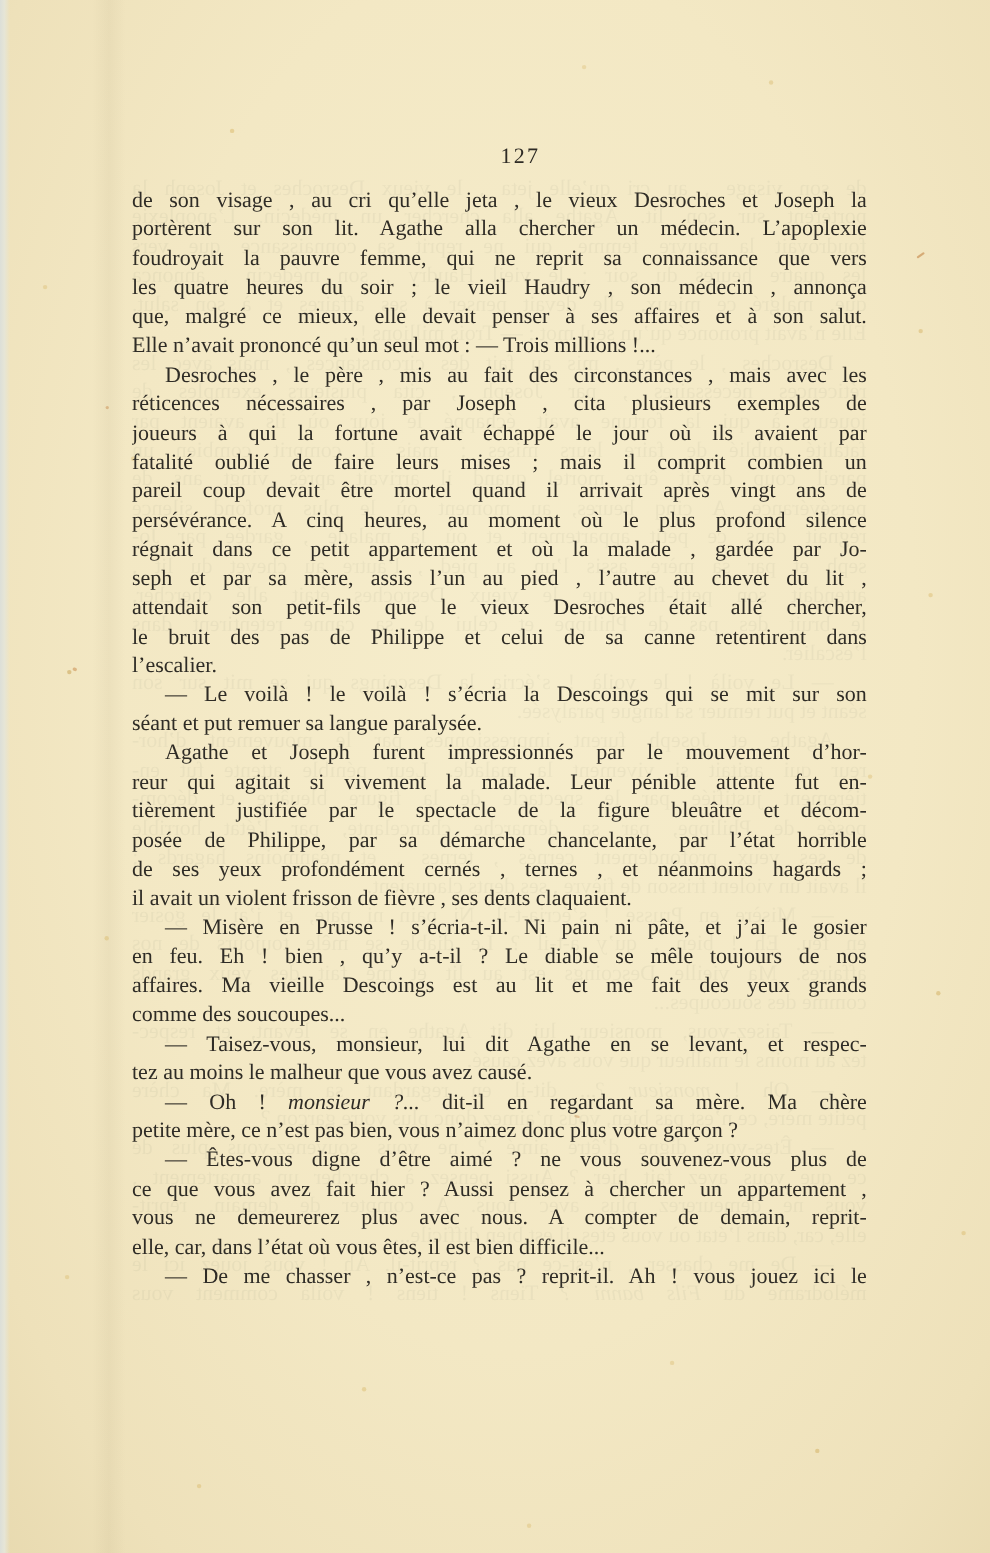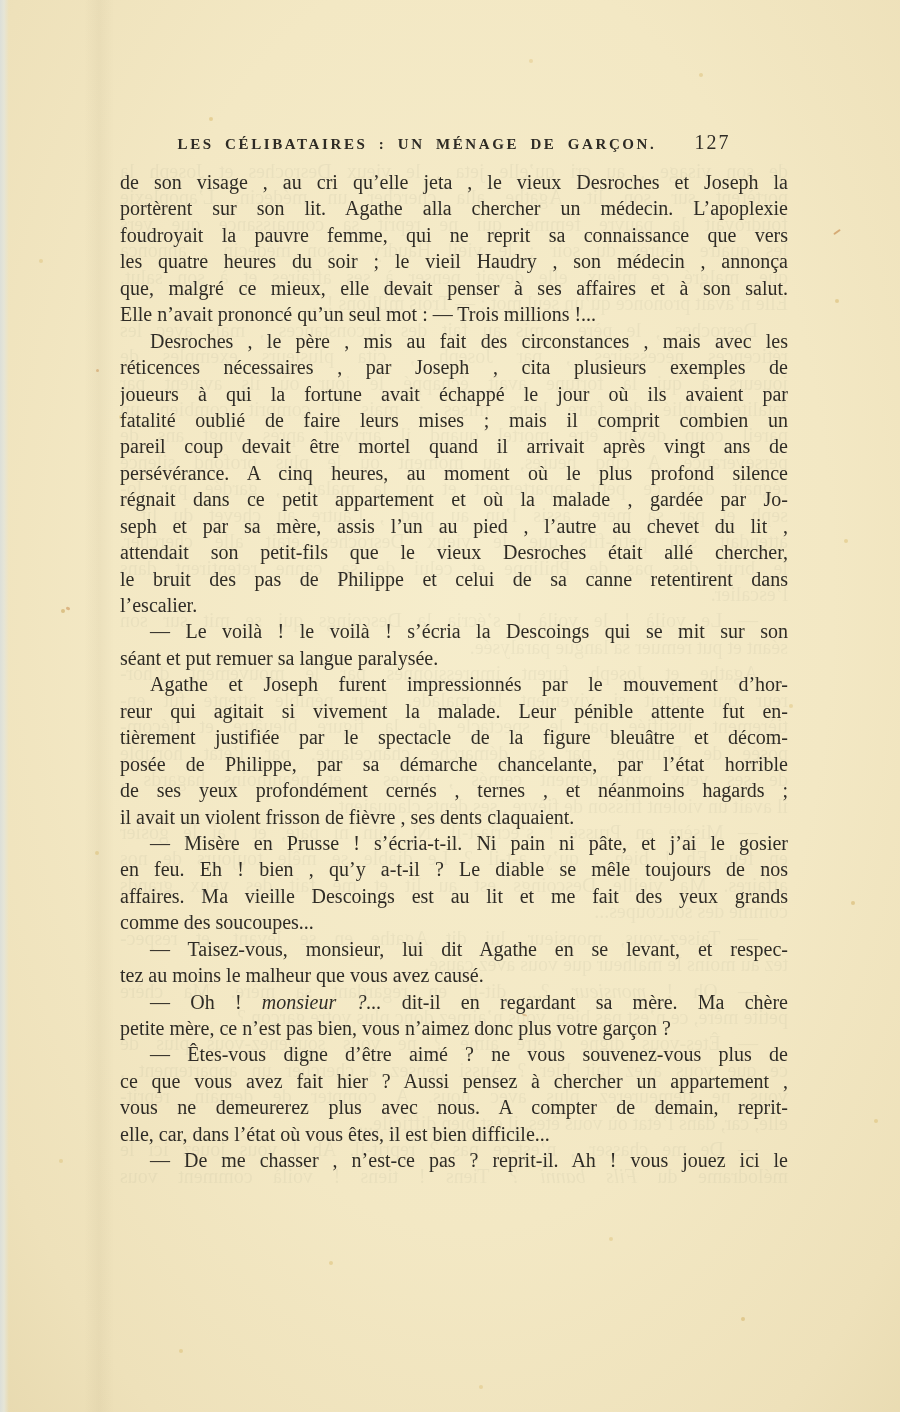--- a/index.html
+++ b/index.html
@@ -123,21 +123,20 @@
       <div class="line"><span>petite mère, ce n’est pas bien, vous n’aimez donc plus votre garçon ?</span></div>
       <div class="line indent just"><span>— Êtes-vous digne d’être aimé ? ne vous souvenez-vous plus de</span></div>
       <div class="line just"><span>ce que vous avez fait hier ? Aussi pensez à chercher un appartement ,</span></div>
       <div class="line just"><span>vous ne demeurerez plus avec nous. A compter de demain, reprit-</span></div>
       <div class="line"><span>elle, car, dans l’état où vous êtes, il est bien difficile...</span></div>
       <div class="line indent just"><span>— De me chasser , n’est-ce pas ? reprit-il. Ah ! vous jouez ici le</span></div>
       <div class="line just"><span>mélodrame du </span><span class="it">Fils banni ?</span><span> Tiens ! tiens ! voilà comment vous</span></div>
     </div>
 
   <div class="running-head">
-    <span class="running-title">LES CÉLIBATAIRES : UN MÉNAGE DE GARÇON.</span>
     <span class="folio">127</span>
   </div>
 
   <div class="text-block">
       <div class="line just"><span>de son visage , au cri qu’elle jeta , le vieux Desroches et Joseph la</span></div>
       <div class="line just"><span>portèrent sur son lit. Agathe alla chercher un médecin. L’apoplexie</span></div>
       <div class="line just"><span>foudroyait la pauvre femme, qui ne reprit sa connaissance que vers</span></div>
       <div class="line just"><span>les quatre heures du soir ; le vieil Haudry , son médecin , annonça</span></div>
       <div class="line just"><span>que, malgré ce mieux, elle devait penser à ses affaires et à son salut.</span></div>
       <div class="line"><span>Elle n’avait prononcé qu’un seul mot : — Trois millions !...</span></div>

